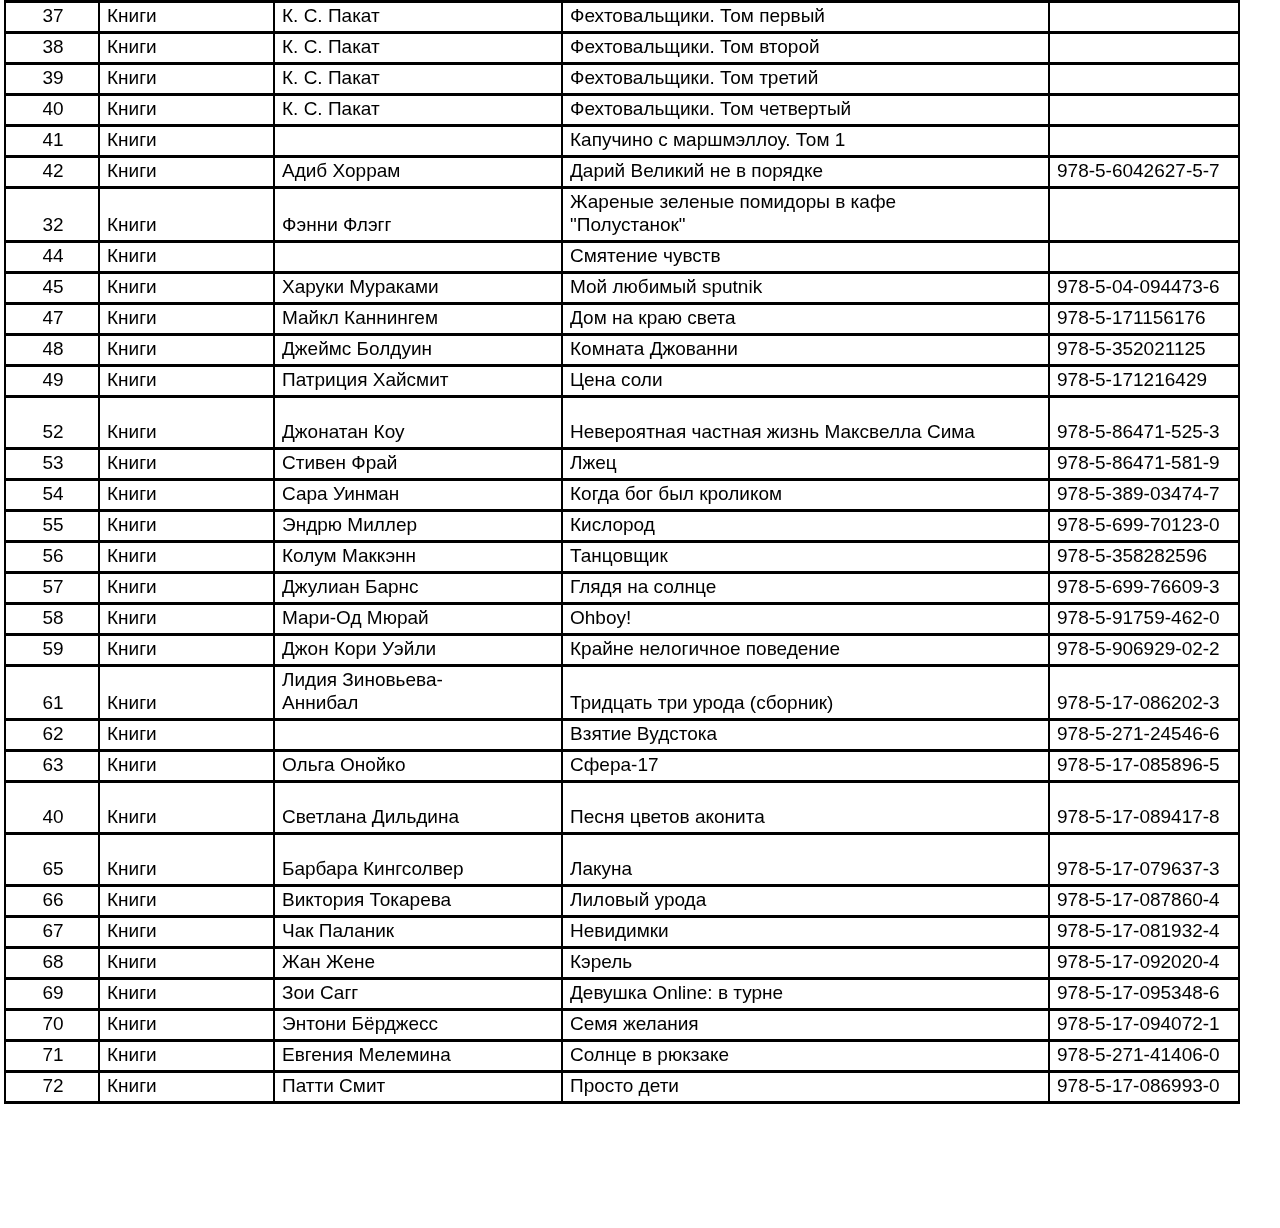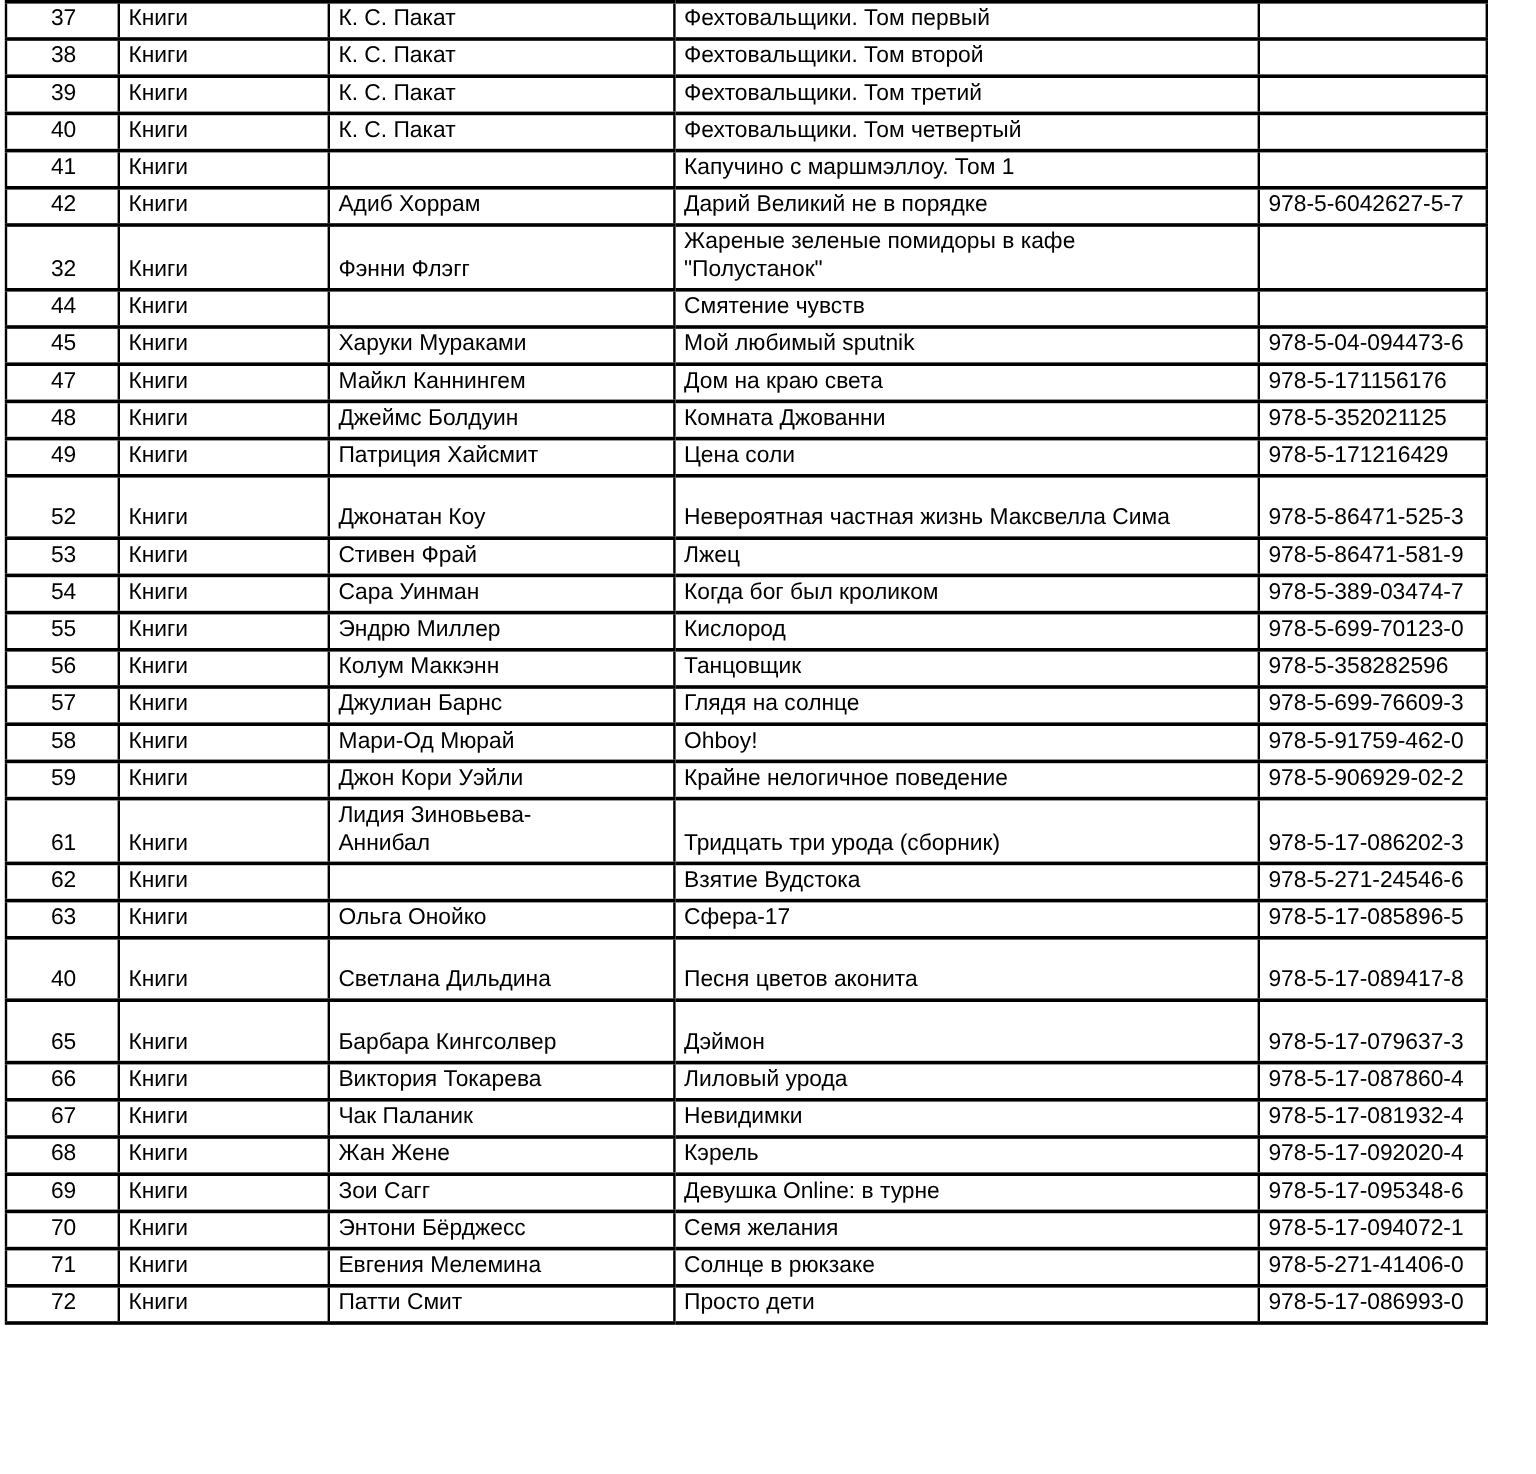--- a/index.html
+++ b/index.html
@@ -473,21 +473,21 @@
           <td class="col-num">
             <div class="cellin">65</div>
           </td>
           <td class="col-category">
             <div class="cellin">Книги</div>
           </td>
           <td class="col-author">
             <div class="cellin">Барбара Кингсолвер</div>
           </td>
           <td class="col-title">
-            <div class="cellin">Дэймон</div>
+            <div class="cellin">Лакуна</div>
           </td>
           <td class="col-isbn">
             <div class="cellin">978-5-17-079637-3</div>
           </td>
         </tr>
         <tr class="row-normal">
           <td class="col-num">
             <div class="cellin">66</div>
           </td>
           <td class="col-category">

